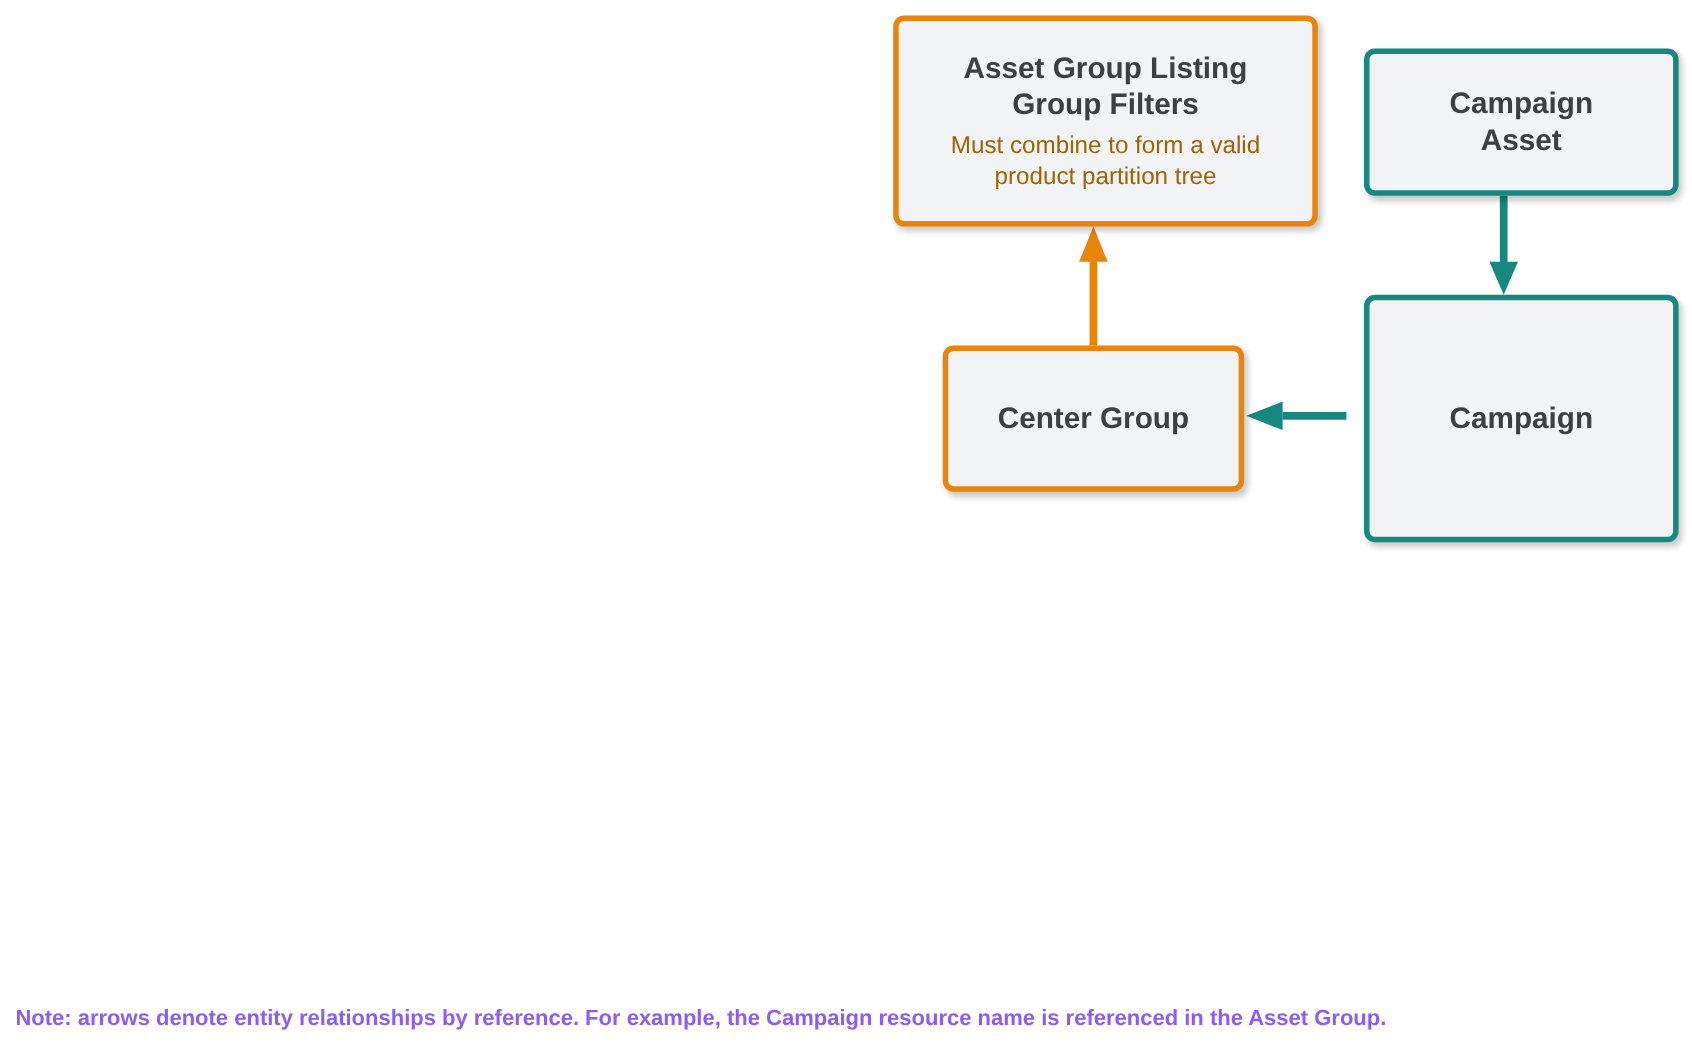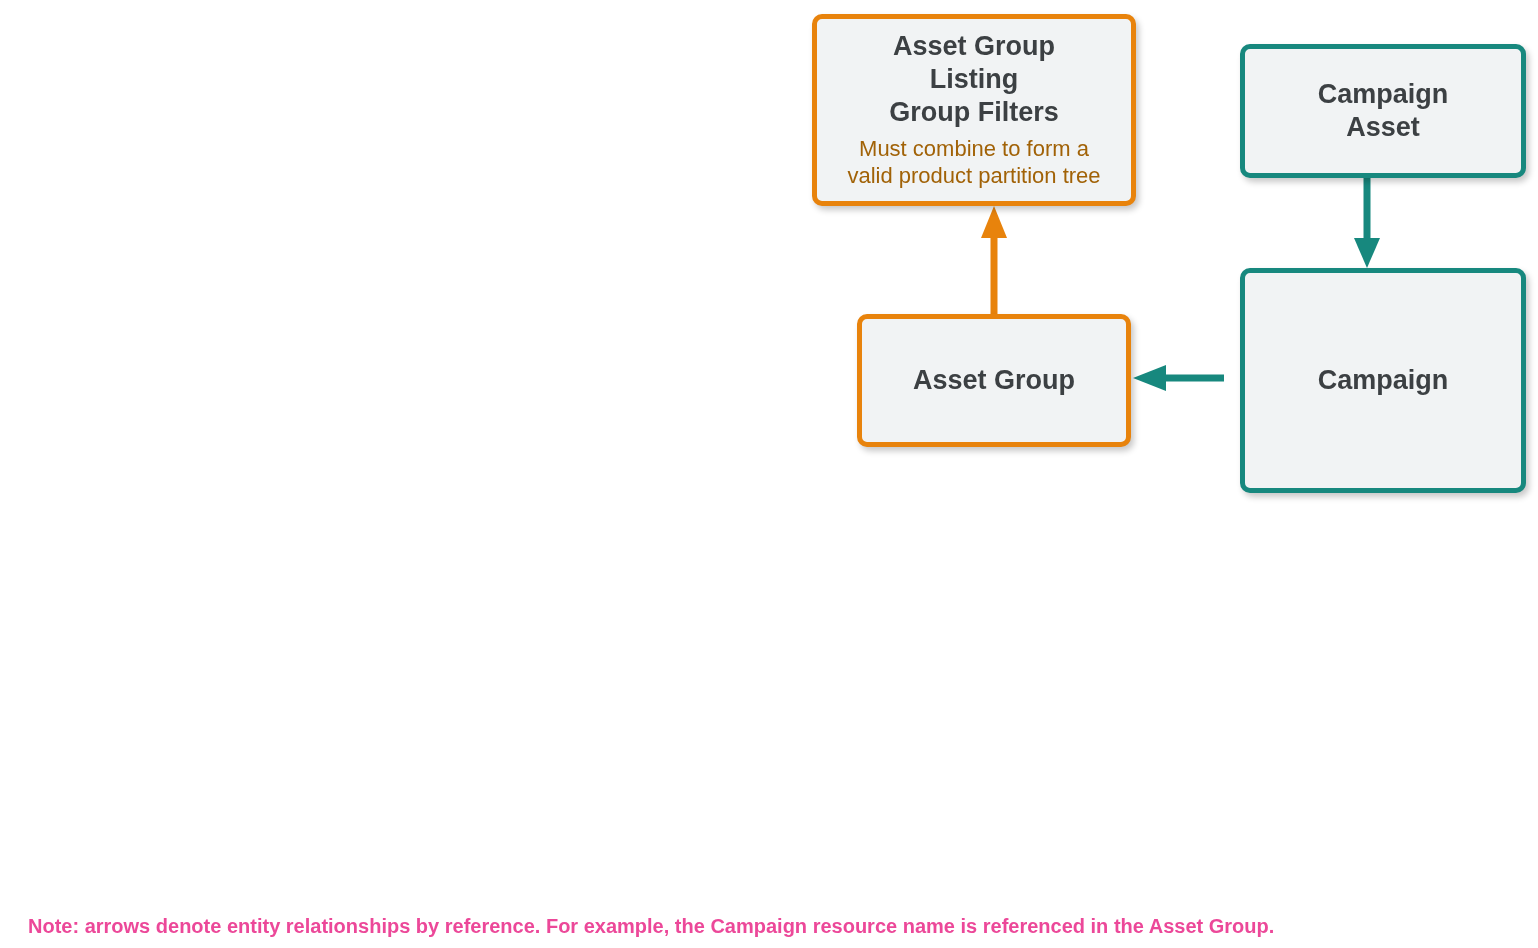--- a/index.html
+++ b/index.html
@@ -52,21 +52,21 @@
   }
   .teal {
     border: 5px solid #17887e;
     margin-left: 16px;
   }
 
   
   #node-aglgf {
     left: 812px;
     top: 14px;
-    width: 324px;
+    width: 386px;
     height: 192px;
     padding: 8px 28px;
   }
   #node-campaign-budget {
     left: 1224px;
     top: 44px;
     width: 286px;
     height: 134px;
     padding: 8px 14px;
   }
@@ -89,25 +89,25 @@
     position: absolute;
     left: 0;
     top: 0;
     width: 1538px;
     height: 948px;
     pointer-events: none;
   }
 
   #footnote {
     position: absolute;
-    left: 28px;
+    left: 14px;
     top: 915px;
     font-size: 20px;
     font-weight: bold;
-    color: #ec4899;
+    color: #8b5cf6;
     white-space: nowrap;
   }
 </style>
 </head>
 <body>
 
 <div id="canvas">
 
   <svg id="arrows" viewBox="0 0 1538 948">
 
@@ -136,21 +136,21 @@
   </div>
 
   <div class="node teal" id="node-campaign-budget">
     <div class="title">
       <span>Campaign</span><br>
       <span>Asset</span>
     </div>
   </div>
 
   <div class="node orange" id="node-asset-group">
-    <div class="title">Asset Group</div>
+    <div class="title">Center Group</div>
   </div>
 
   <div class="node teal" id="node-campaign">
     <div class="title">Campaign</div>
   </div>
 
   <div id="footnote">Note: arrows denote entity relationships by reference. For example, the Campaign resource name is referenced in the Asset Group.</div>
 
 </div>
 

